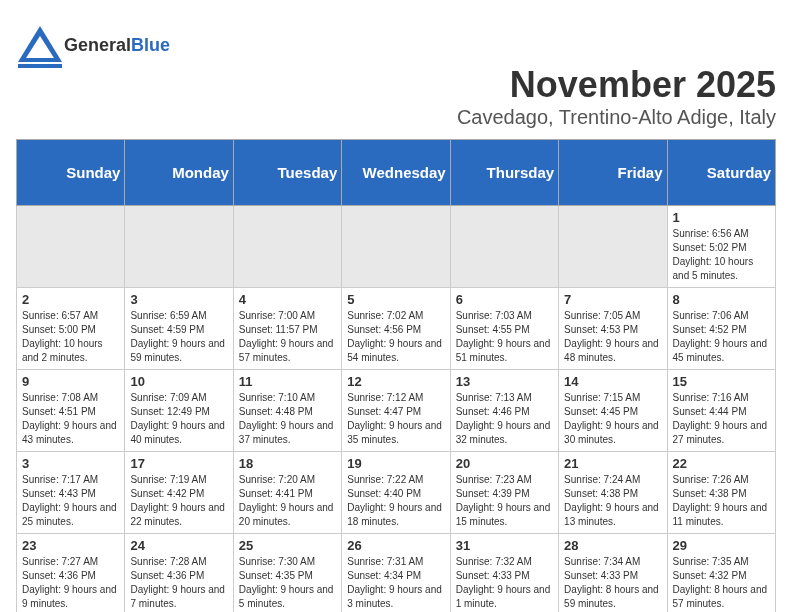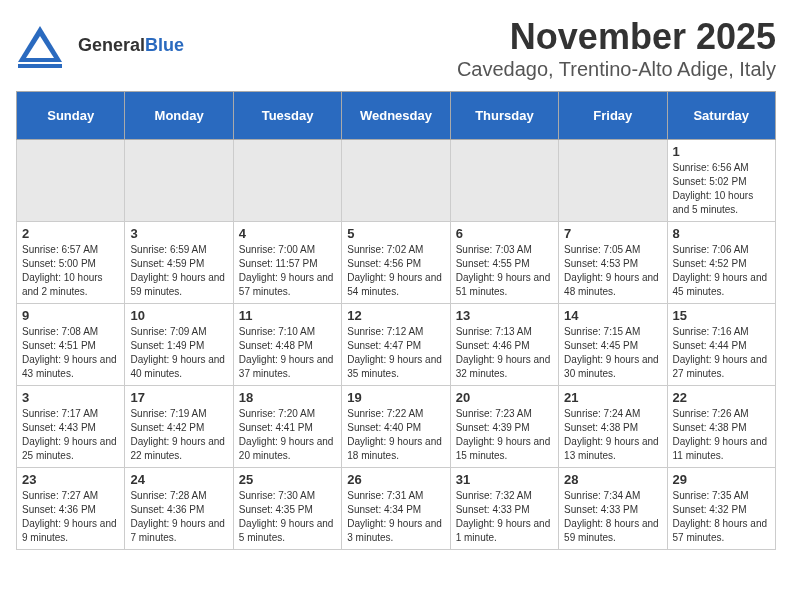--- a/index.html
+++ b/index.html
@@ -17,42 +17,43 @@
       margin-bottom: 10px;
     }
     .logo {
       display: flex;
       flex-direction: column;
       align-items: flex-start;
       margin-top: 8px;
     }
     .title-section {
       text-align: right;
+      margin-top: 48px;
     }
     .month-title {
       font-size: 36px;
       font-weight: bold;
       color: #333;
     }
     .location-title {
       font-size: 20px;
       color: #555;
     }
     .calendar-table {
       width: 100%;
       border-collapse: collapse;
       table-layout: fixed;
     }
     .calendar-table thead tr th {
       background: #2a6abf;
       color: #fff;
-      font-size: 13px;
+      font-size: 15px;
       font-weight: bold;
-      padding: 16px 4px;
-      text-align: center;
+      padding: 24px 4px;
+      text-align: right;
       border: 1px solid #aaa;
     }
     .calendar-table tbody tr td {
       border: 1px solid #ccc;
       vertical-align: top;
       padding: 4px 5px;
       font-size: 10px;
       color: #333;
       height: 70px;
       background: #fff;
@@ -69,21 +70,21 @@
     }
     .day-info {
       font-size: 10px;
       line-height: 1.4;
       color: #333;
     }
     
     .logo-wrapper {
       display: flex;
       align-items: center;
-      gap: 14px;
+      gap: 0;
       justify-content: flex-end;
     }
   </style>
 </head>
 <body>
 
 <div class="header-section">
   <div class="logo">
     <div class="logo-wrapper">
       <svg width="48" height="44" viewBox="0 0 48 44">
@@ -181,21 +182,21 @@
       <tr>
         <td>
           <span class="day-number">9</span>
           <div class="day-info">Sunrise: 7:08 AM
 Sunset: 4:51 PM
 Daylight: 9 hours and 43 minutes.</div>
         </td>
         <td>
           <span class="day-number">10</span>
           <div class="day-info">Sunrise: 7:09 AM
-Sunset: 1:49 PM
+Sunset: 12:49 PM
 Daylight: 9 hours and 40 minutes.</div>
         </td>
         <td>
           <span class="day-number">11</span>
           <div class="day-info">Sunrise: 7:10 AM
 Sunset: 4:48 PM
 Daylight: 9 hours and 37 minutes.</div>
         </td>
         <td>
           <span class="day-number">12</span>

